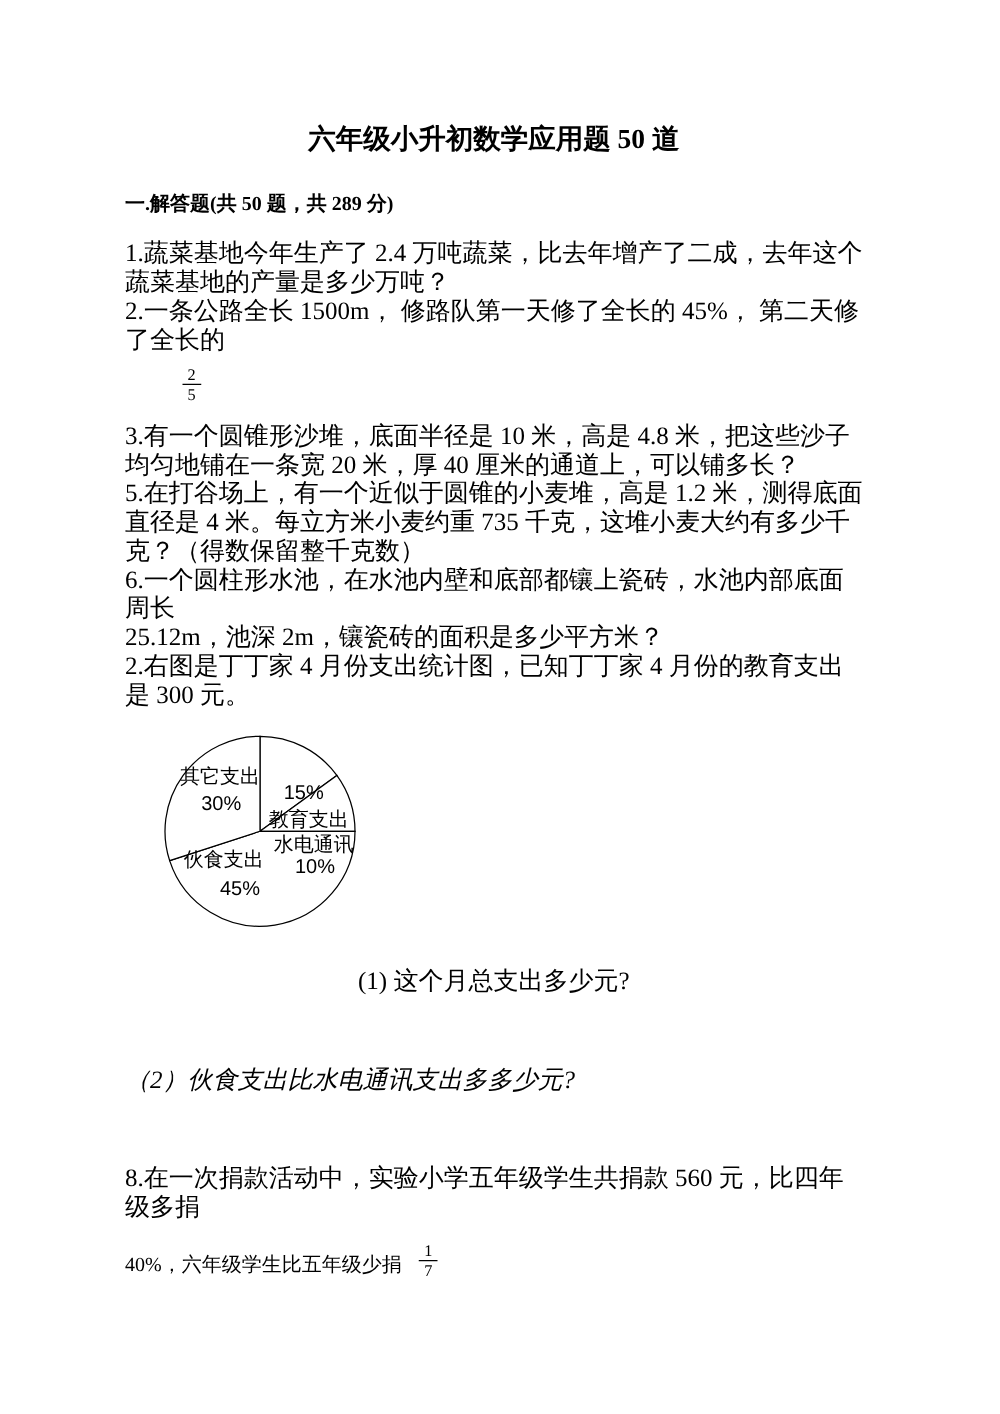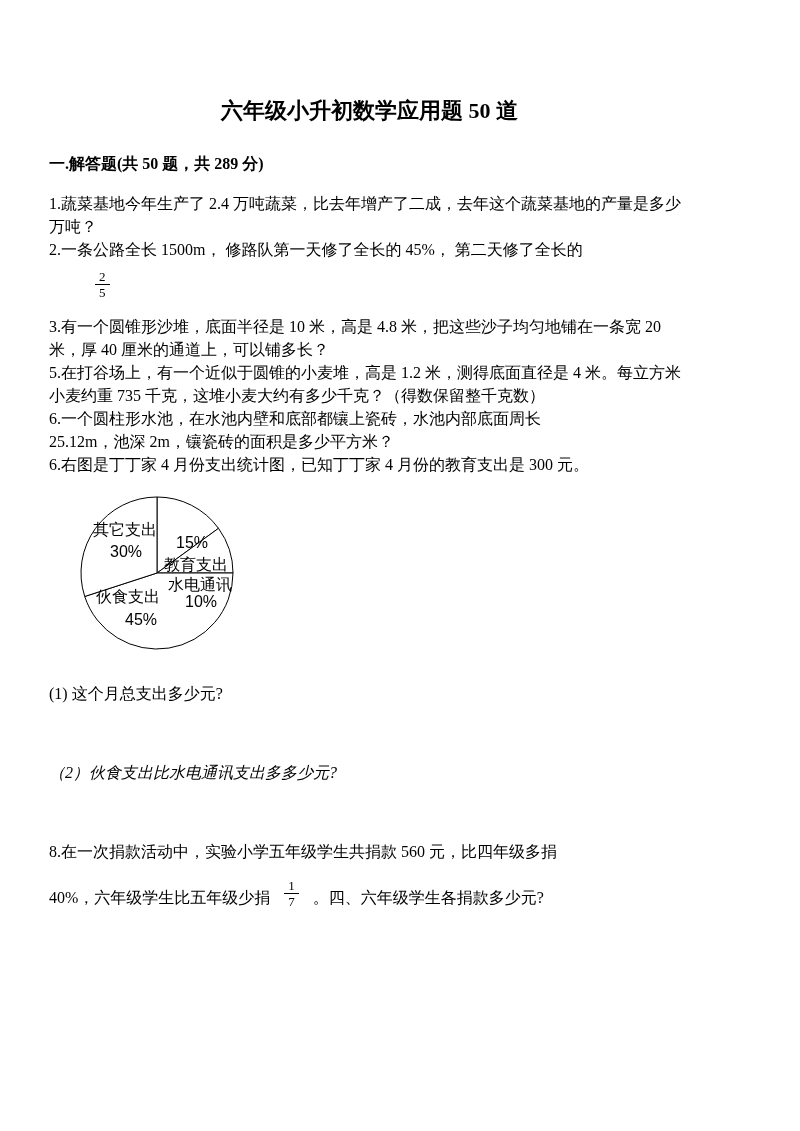--- a/index.html
+++ b/index.html
@@ -2,46 +2,46 @@
 <html><head>
 <meta charset="utf-8">
 <style>
   * { margin:0; padding:0; box-sizing:border-box; }
   html,body { background:#ffffff; }
   body {
     width:800px; height:1131px;
     color:#000000;
     font-family:"Liberation Serif","DejaVu Serif",serif;
   }
-  .page { width:800px; height:1131px; padding:96px 110px 0 49px; overflow:hidden; }
+  .page { width:800px; height:1131px; padding:96px 110px 0 100px; overflow:hidden; }
   .title {
     font-size:22px; font-weight:bold; text-align:center;
     line-height:29px; margin-bottom:27px;
   }
   .section-header { font-size:16px; font-weight:bold; line-height:23px; margin-bottom:17px; }
-  .q { font-size:16px; line-height:23px; }
+  .q { font-size:20px; line-height:23px; }
   .fraction-line {
     display:flex; align-items:center;
     font-size:16px; line-height:23px;
     padding-left:46px; margin:6px 0 14px 0; height:34px;
   }
   .fraction {
     display:inline-block; text-align:center;
     font-size:13px; line-height:15px; margin:0 8px 0 0;
   }
   .fraction .fnum { display:block; border-bottom:1px solid #000; padding:0 4px; }
   .fraction .fden { display:block; padding:0 4px; }
   .chart { position:relative; width:170px; height:160px; margin:20px 0 0 30px; }
   .chart svg { position:absolute; left:0; top:0; overflow:visible; }
   .plabel {
     position:absolute; transform:translate(-50%,-50%);
     font-size:16px; line-height:14px; white-space:nowrap;
     font-family:"Liberation Sans","DejaVu Sans",sans-serif;
   }
-  .sub1 { margin-top:26px; }
+  .sub1 { margin-top:26px;text-align:center; }
   .sub2 { margin-top:56px;font-style:italic; }
   .q8-line1 { margin-top:56px; }
   .q8-line2 {
     display:flex; align-items:flex-end;
     font-size:16px; line-height:23px; margin-top:12px; height:34px;
   }
   .q8-line2 .fraction { margin:0 14px; }
 </style>
 </head>
 <body>
@@ -60,21 +60,21 @@
     <span class="fraction">
       <span class="fnum">2</span>
       <span class="fden">5</span>
     </span>
   </div>
 
   <p class="q">3.有一个圆锥形沙堆，底面半径是 10 米，高是 4.8 米，把这些沙子均匀地铺在一条宽 20 米，厚 40 厘米的通道上，可以铺多长？</p>
   <p class="q">5.在打谷场上，有一个近似于圆锥的小麦堆，高是 1.2 米，测得底面直径是 4 米。每立方米小麦约重 735 千克，这堆小麦大约有多少千克？（得数保留整千克数）</p>
   <p class="q">6.一个圆柱形水池，在水池内壁和底部都镶上瓷砖，水池内部底面周长</p>
   <p class="q">25.12m，池深 2m，镶瓷砖的面积是多少平方米？</p>
-  <p class="q">6.右图是丁丁家 4 月份支出统计图，已知丁丁家 4 月份的教育支出是 300 元。</p>
+  <p class="q">2.右图是丁丁家 4 月份支出统计图，已知丁丁家 4 月份的教育支出是 300 元。</p>
 
   <div class="chart">
     <svg id="pie-svg" width="160" height="160" viewBox="0 0 160 160">
         <path d="M78,77 L78.00,1.00 A76,76 0 0 1 139.49,32.33 Z" fill="#ffffff" stroke="#000000" stroke-width="1"></path>
         <path d="M78,77 L139.49,32.33 A76,76 0 0 1 154.00,77.00 Z" fill="#ffffff" stroke="#000000" stroke-width="1"></path>
         <path d="M78,77 L154.00,77.00 A76,76 0 0 1 5.72,100.49 Z" fill="#ffffff" stroke="#000000" stroke-width="1"></path>
         <path d="M78,77 L5.72,100.49 A76,76 0 0 1 78.00,1.00 Z" fill="#ffffff" stroke="#000000" stroke-width="1"></path>
       </svg>
     <span class="plabel" style="left:46px;top:34px">其它支出</span>
     <span class="plabel" style="left:47px;top:56px">30%</span>
@@ -90,16 +90,15 @@
   <p class="q sub2">（2）伙食支出比水电通讯支出多多少元?</p>
 
   <p class="q q8-line1">8.在一次捐款活动中，实验小学五年级学生共捐款 560 元，比四年级多捐</p>
 
   <div class="q8-line2">
     <span>40%，六年级学生比五年级少捐</span>
     <span class="fraction">
       <span class="fnum">1</span>
       <span class="fden">7</span>
     </span>
-    <span>。四、六年级学生各捐款多少元?</span>
   </div>
 
 </div>
 
 </body></html>

